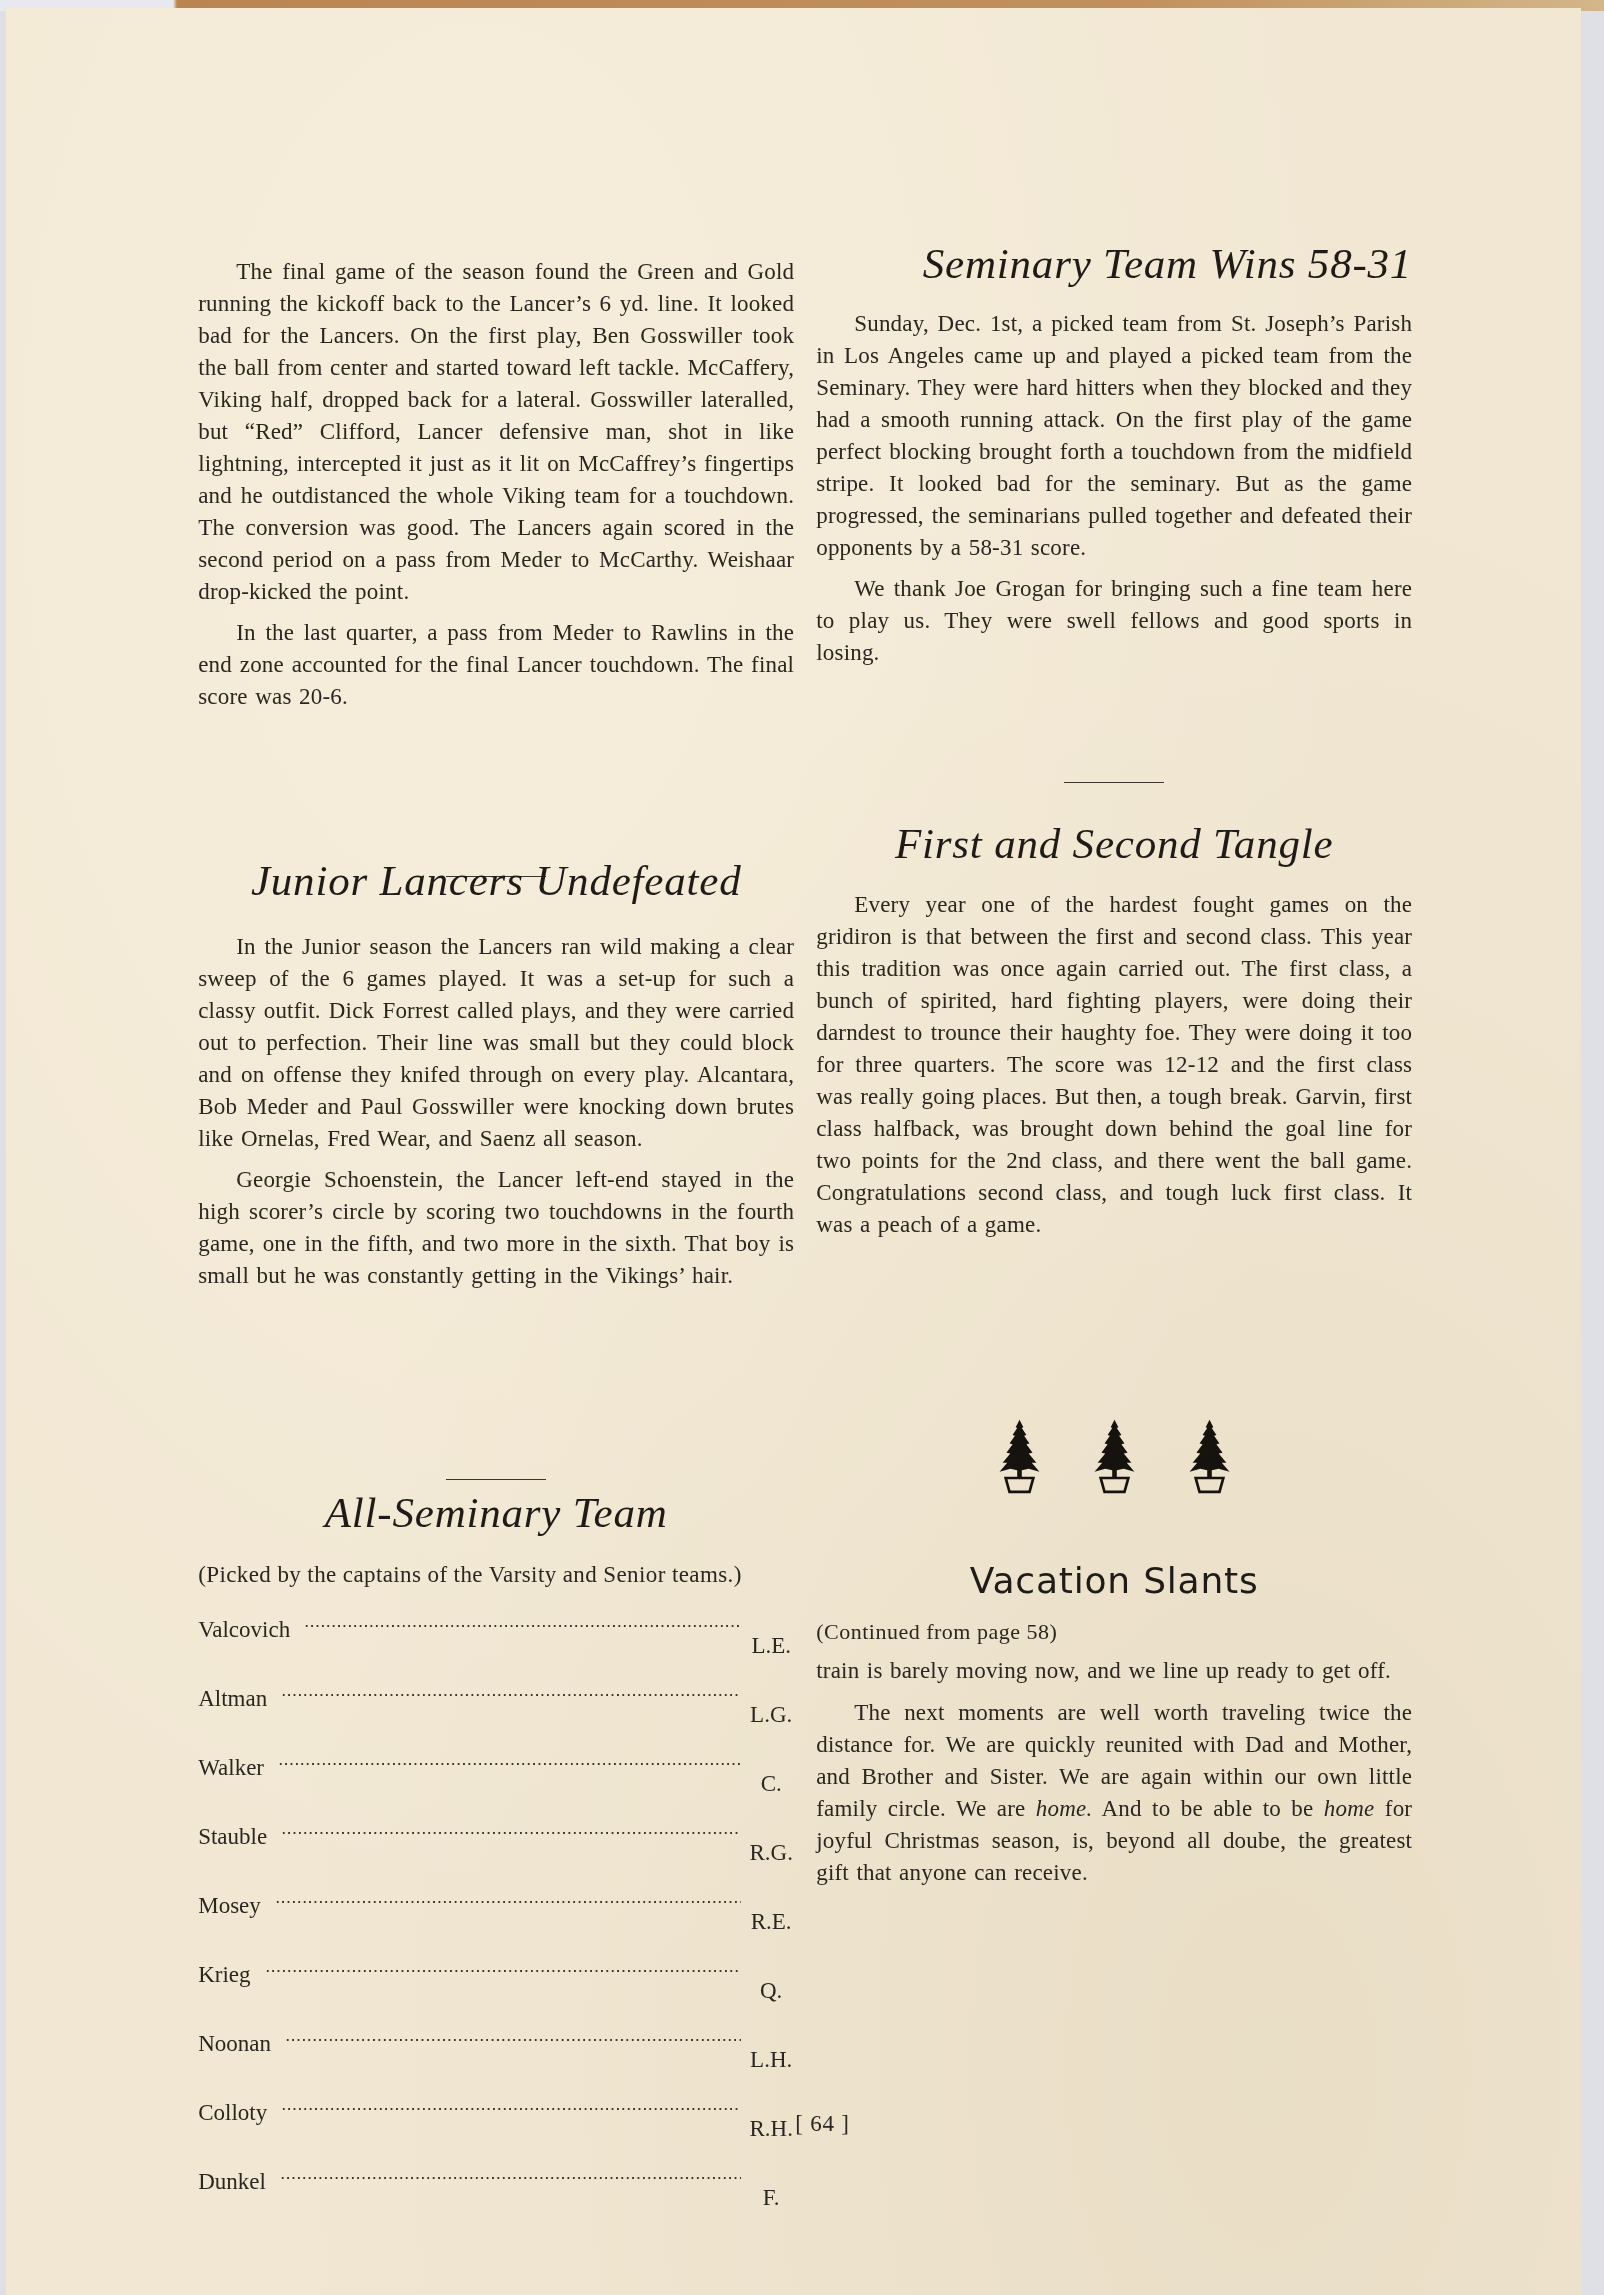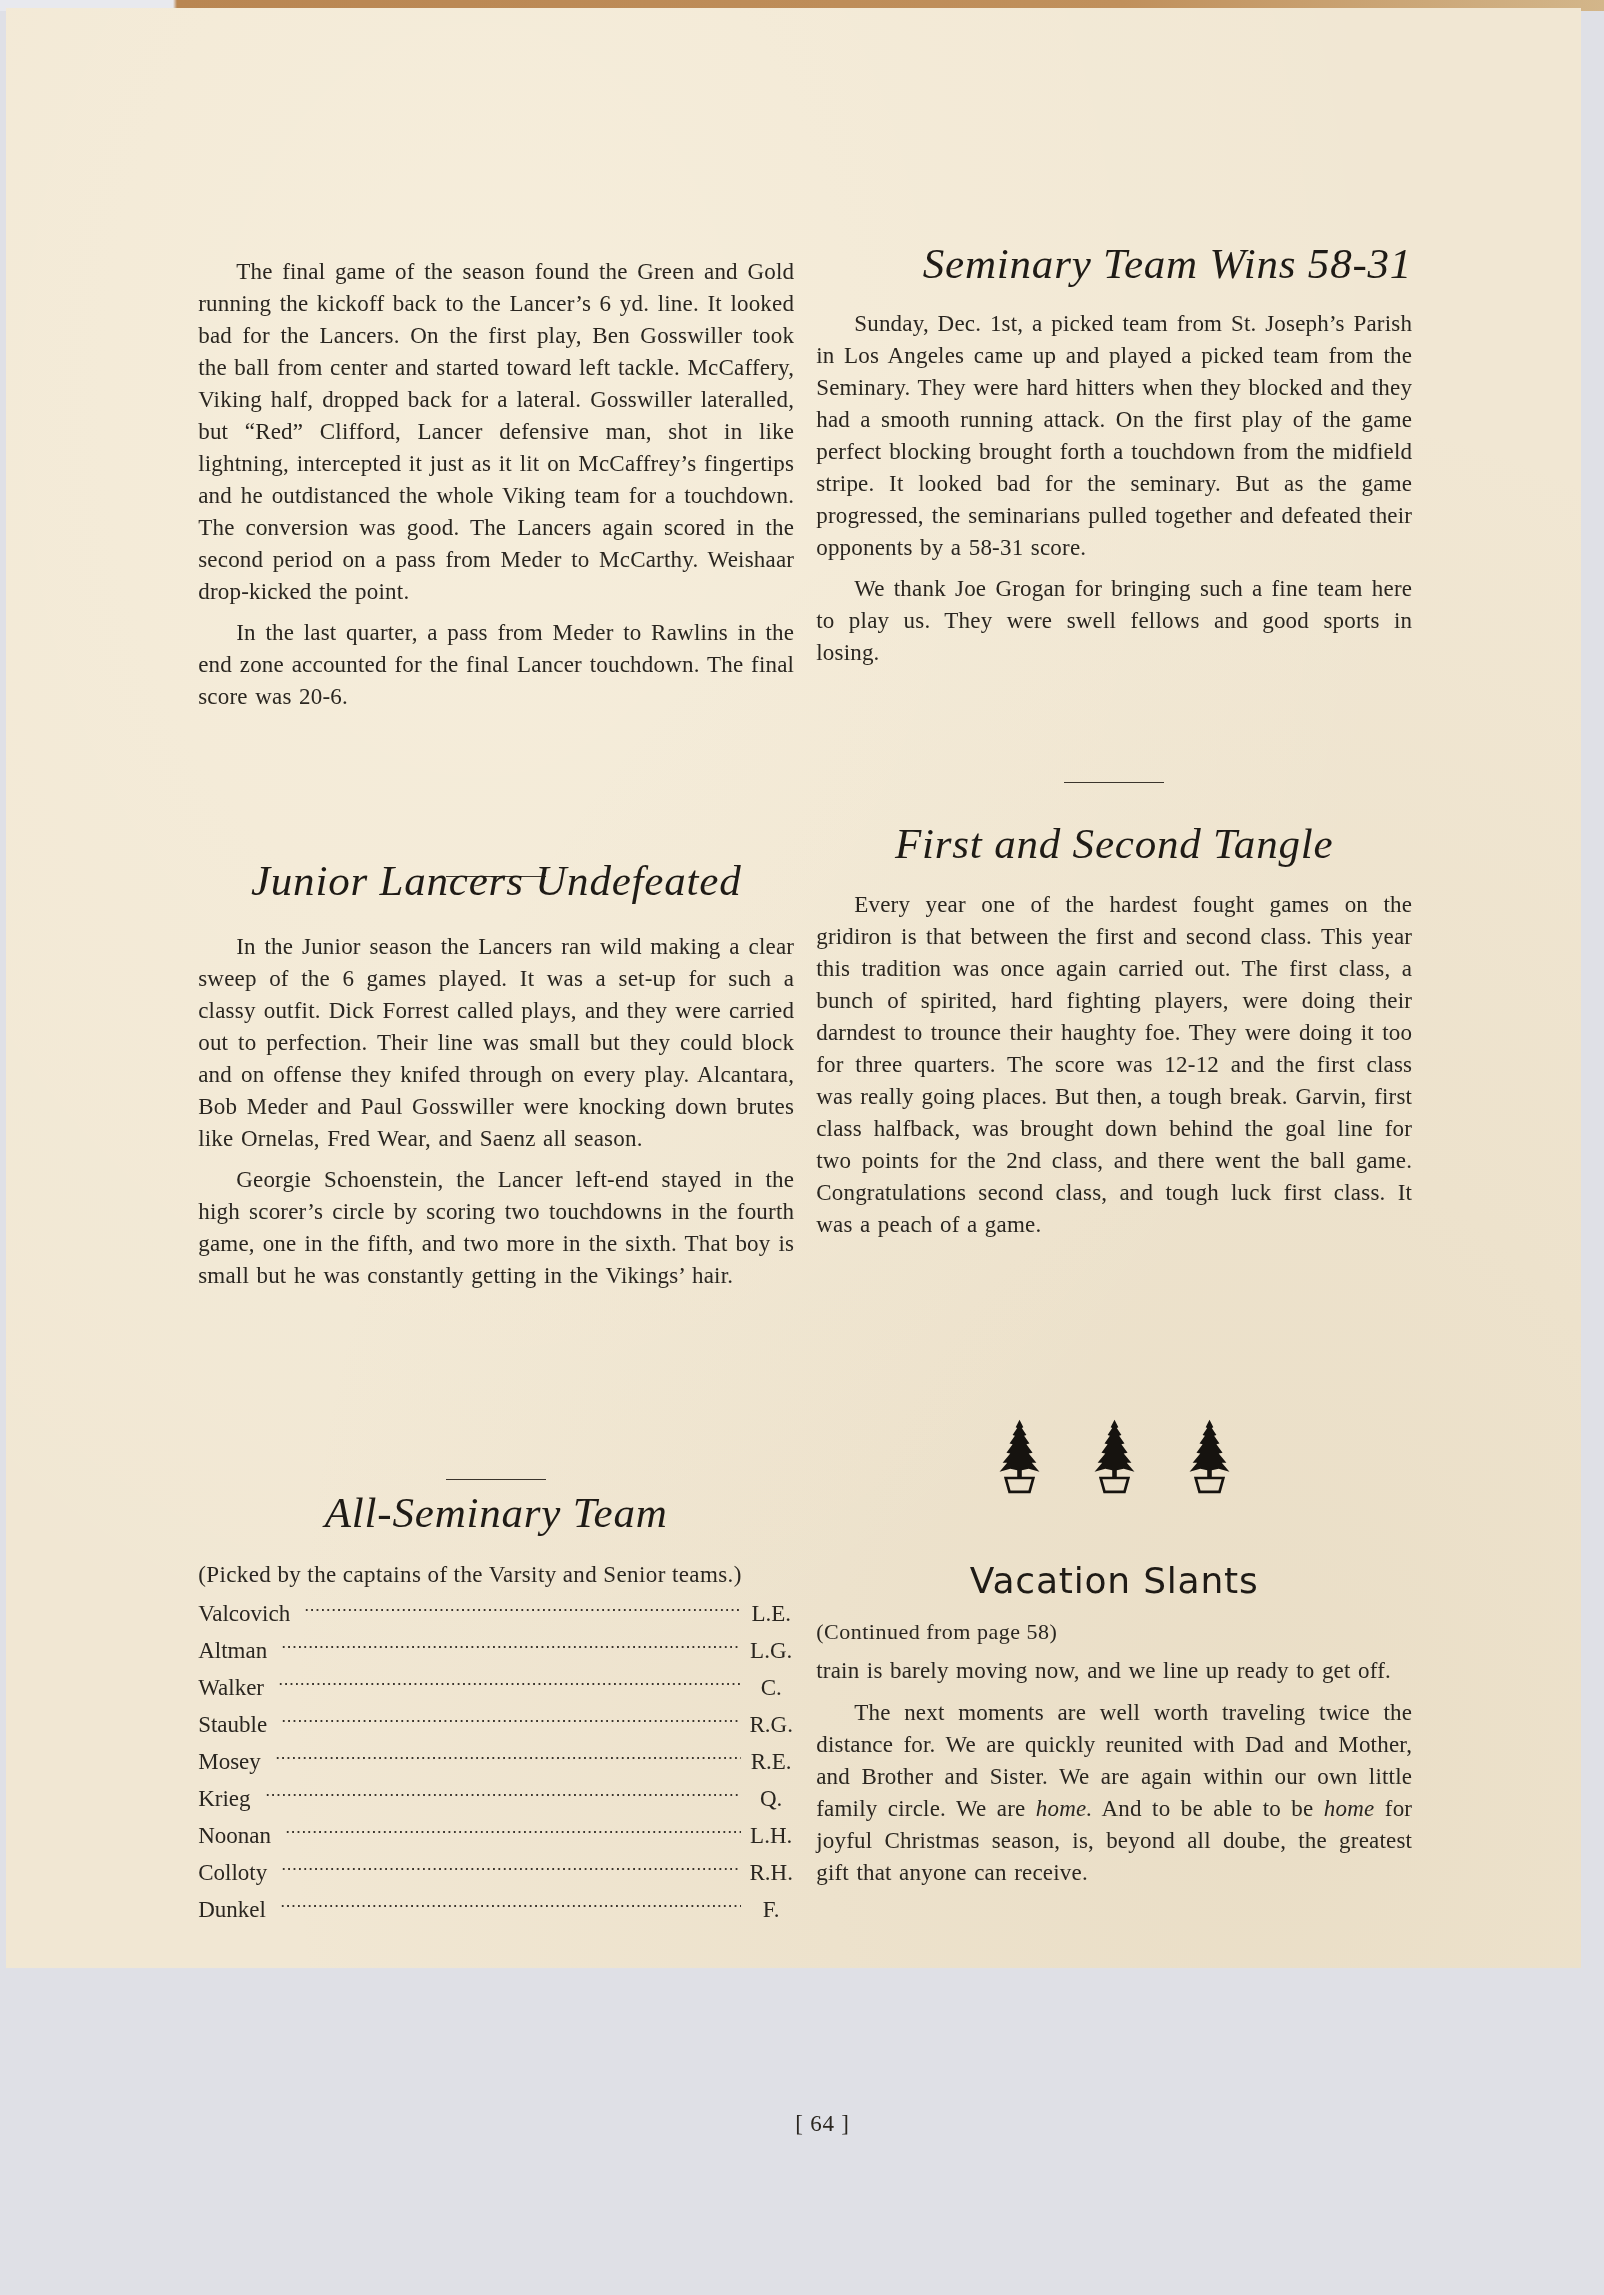--- a/index.html
+++ b/index.html
@@ -7,21 +7,21 @@
     width:1604px; height:2295px; position:relative; overflow:hidden;
     background:#dfe0e6;
     font-family:"Liberation Serif","DejaVu Serif",serif;
     color:#2a2620;
   }
   .top-strip {
     position:absolute; left:0; top:0; width:1604px; height:10.8px;
     background:linear-gradient(90deg,#e8e9ee 0,#e8e9ee 173px,#b98652 177px,#c0905c 70%,#d3b68a 100%);
   }
   .page {
-    position:absolute; left:6.2px; top:7.7px; width:1575px; height:1960px;
+    position:absolute; left:6.2px; top:7.7px; width:1575px; height:2288px;
     background:
       radial-gradient(ellipse at 30% 20%, rgba(255,250,235,0.35), rgba(0,0,0,0) 60%),
       radial-gradient(ellipse at 80% 90%, rgba(200,180,140,0.18), rgba(0,0,0,0) 55%),
       #f1e7d3;
   }
   .col { position:absolute; }
   .col-left { left:192px; width:596px; }
   .col-right { left:810px; width:596px; }
   p.body {
     margin:0; font-size:23px; line-height:32px; text-align:justify;
@@ -40,21 +40,21 @@
   }
   .rule { width:100px; height:1.5px; background:#3a342c; margin:0 auto; }
   .subtitle { font-size:22px; letter-spacing:0.5px; }
   .roster-row { display:flex; align-items:center; font-size:23px; line-height:37px; }
   .roster-name { white-space:nowrap; }
   .roster-dots {
     flex:1; margin:0 7.7px 7.7px 14px; height:2.3px;
     background-image:radial-gradient(circle,#3a342c 0.8px,transparent 1px);
     background-size:5.4px 2.3px; background-repeat:repeat-x;
   }
-  .roster-pos { width:46px; text-align:center; white-space:nowrap; }
+  .roster-pos { width:46px; text-align:center; white-space:nowrap;margin-top:32px; }
   .trees { display:flex; justify-content:center; gap:52px; }
   .tree svg { display:block; }
   .page-number { position:absolute; left:789px; top:2103px; font-size:23px; letter-spacing:0.8px; }
   .intro { font-size:23px; line-height:40px; text-align:justify; letter-spacing:0.4px; margin:0; }
 </style>
 </head>
 <body>
 
 <div class="top-strip"></div>
 

